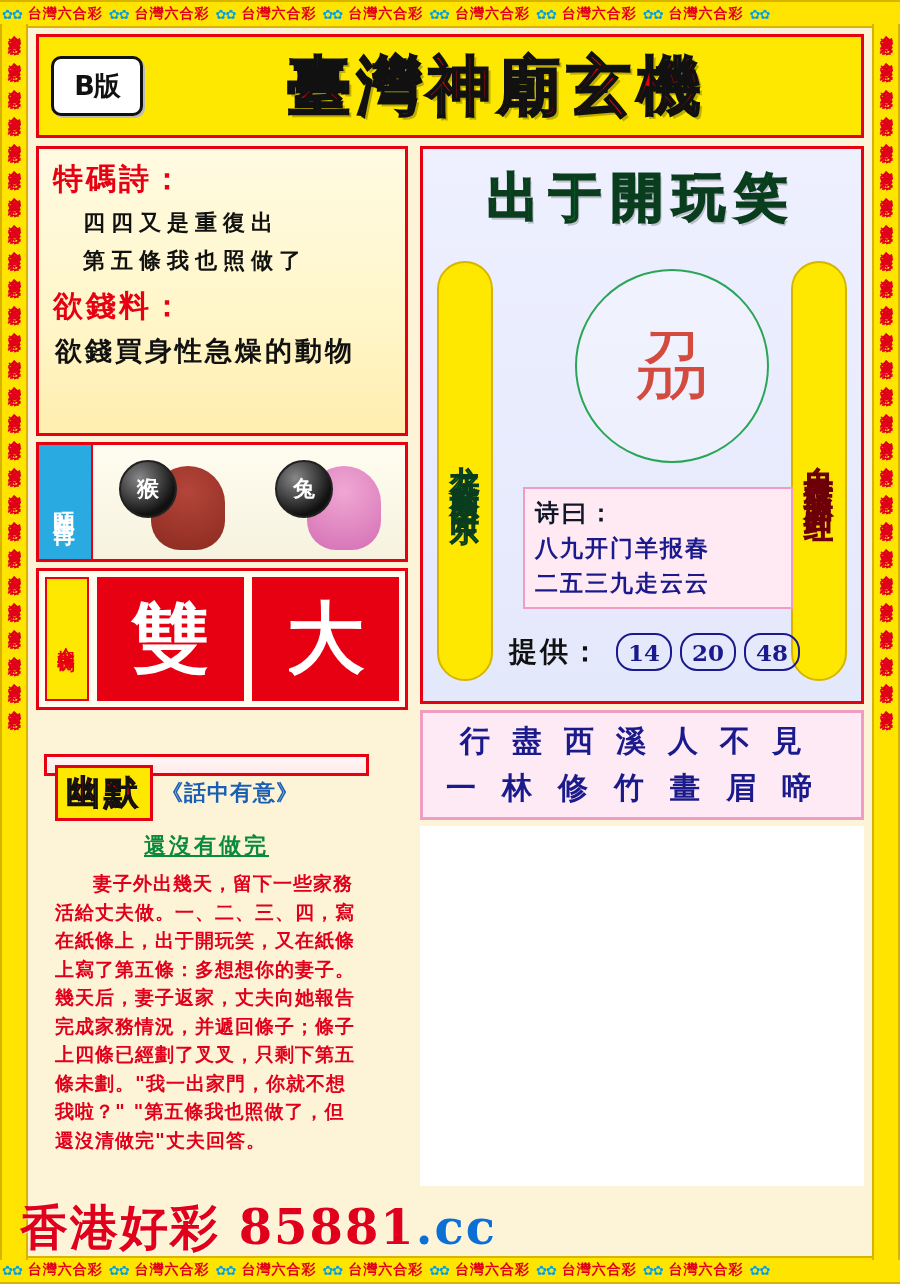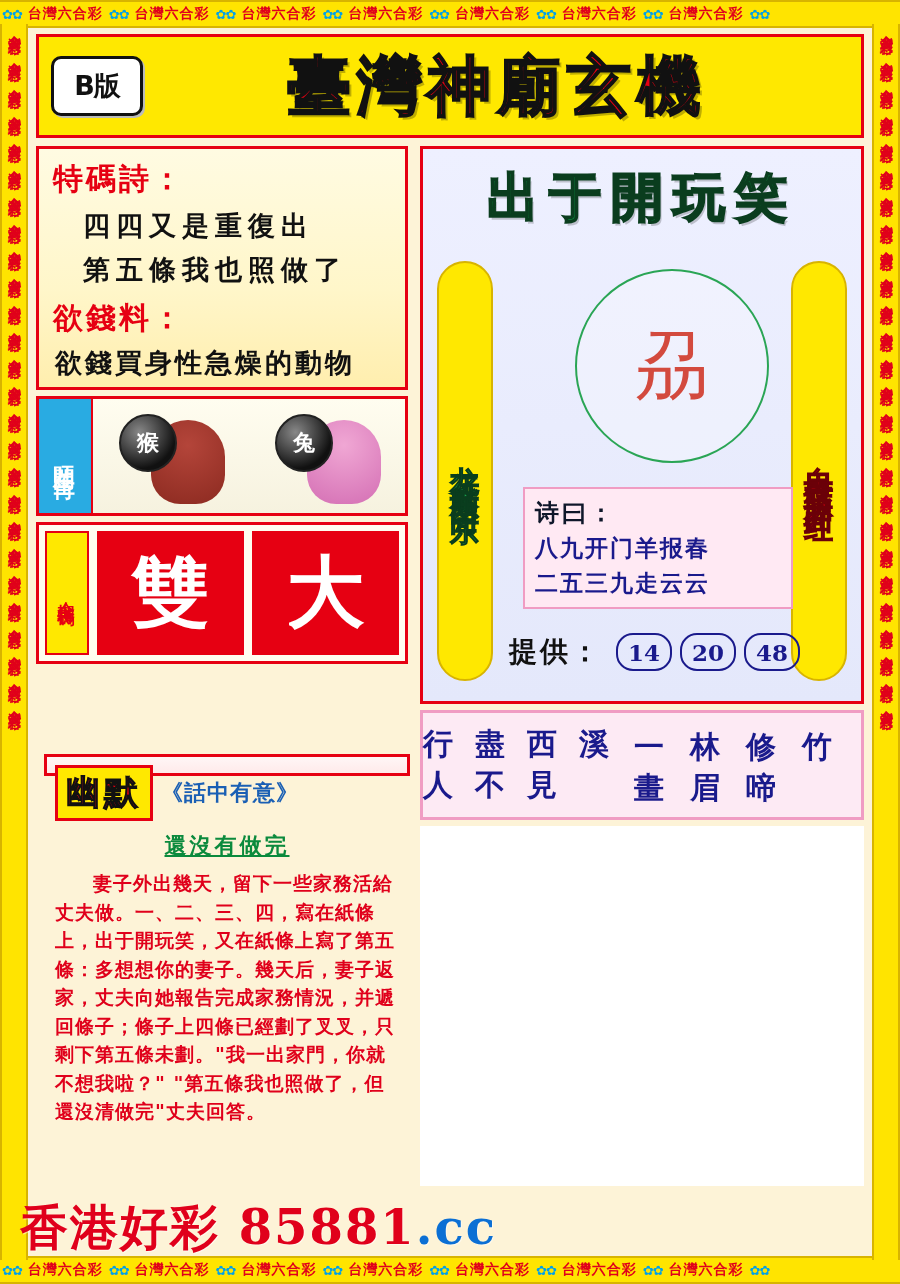--- a/index.html
+++ b/index.html
@@ -81,29 +81,29 @@
     font-family:"DejaVu Serif","Liberation Serif",serif;
   }
 
   
   .left-col{position:absolute;left:8px;top:118px;width:372px;}
   .poem-box{
     border:3px solid #e60012;
     background:linear-gradient(180deg,#fffbe2 0%,#fff6c9 60%,#ffeeae 100%);
     padding:10px 8px 14px 8px;
     box-sizing:border-box;
-    height:244px;
+    height:290px;
   }
   .poem-label{
     font-size:30px;font-weight:bold;color:#e60012;
     font-family:"DejaVu Serif","Liberation Serif",serif;
     letter-spacing:3px;margin-left:6px;
   }
   .poem-line{
-    font-size:27px;color:#111;font-weight:bold;
+    font-size:22px;color:#111;font-weight:bold;
     font-family:"DejaVu Serif","Liberation Serif",serif;
     letter-spacing:6px;margin:8px 0 0 36px;
   }
   .poem-label2{
     font-size:30px;font-weight:bold;color:#e60012;
     font-family:"DejaVu Serif","Liberation Serif",serif;
     letter-spacing:3px;margin:10px 0 0 6px;
   }
   .poem-line2{
     font-size:27px;color:#111;font-weight:bold;
@@ -247,37 +247,37 @@
     color:#1a1a8c;font-size:23px;font-weight:bold;
     display:flex;align-items:center;justify-content:center;
     font-family:"DejaVu Serif","Liberation Serif",serif;
   }
 
   .seal-box{
     margin-top:6px;
     border:3px solid #f09cc3;
     background:#fdeaf4;
     height:110px;
-    display:flex;flex-direction:row;align-items:center;justify-content:center;
+    display:flex;flex-direction:column;align-items:center;justify-content:center;
     box-sizing:border-box;
   }
   .seal-line{
     font-size:30px;color:#1a1a8c;letter-spacing:22px;
     font-family:"DejaVu Serif","Liberation Serif",serif;
     font-weight:bold;
   }
   .seal-line.second{letter-spacing:26px;margin-top:6px;}
 
   .blank-box{
     margin-top:6px;border:0;background:#ffffff;height:360px;
   }
 
   
   .humor{
-    position:absolute;left:8px;top:608px;width:366px;bottom:0;
+    position:absolute;left:8px;top:608px;width:325px;bottom:0;
     border:3px solid #e60012;
     background:linear-gradient(180deg,#fff6f6,#ffeaea);
     box-sizing:border-box;padding:8px;
   }
   .humor-head{display:flex;align-items:center;}
   .humor-badge{
     background:#ffe800;border:3px solid #e60012;
     padding:2px 8px;
     font-size:34px;font-weight:bold;color:#e60012;
     -webkit-text-stroke:1px #111;

